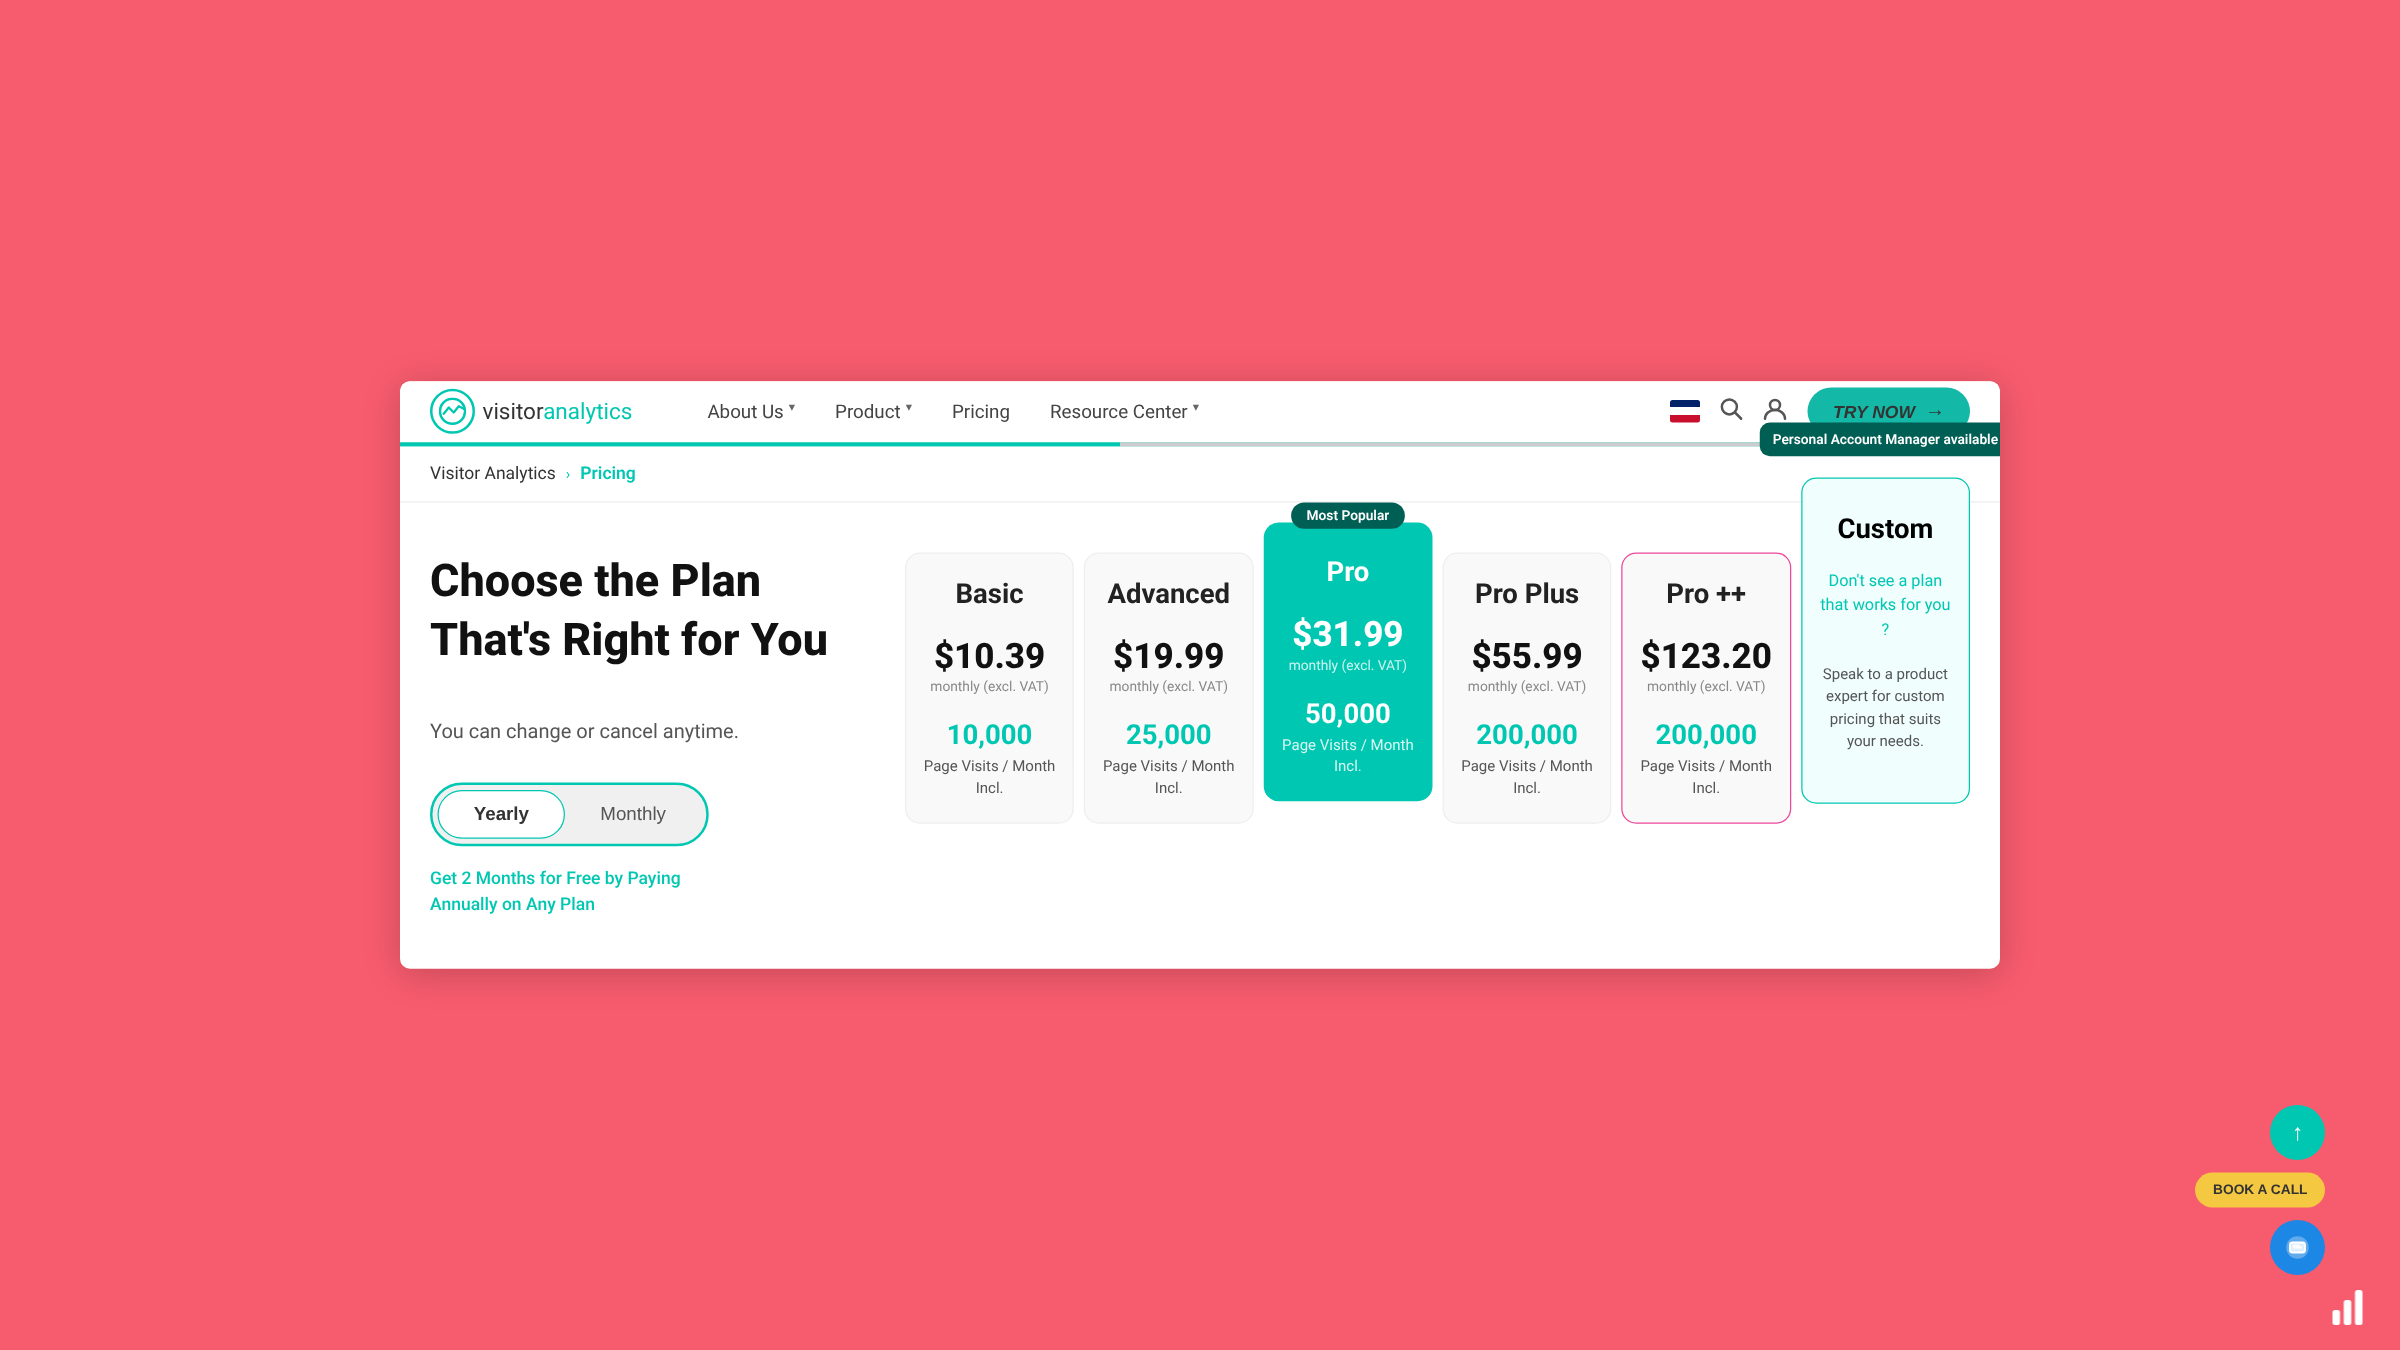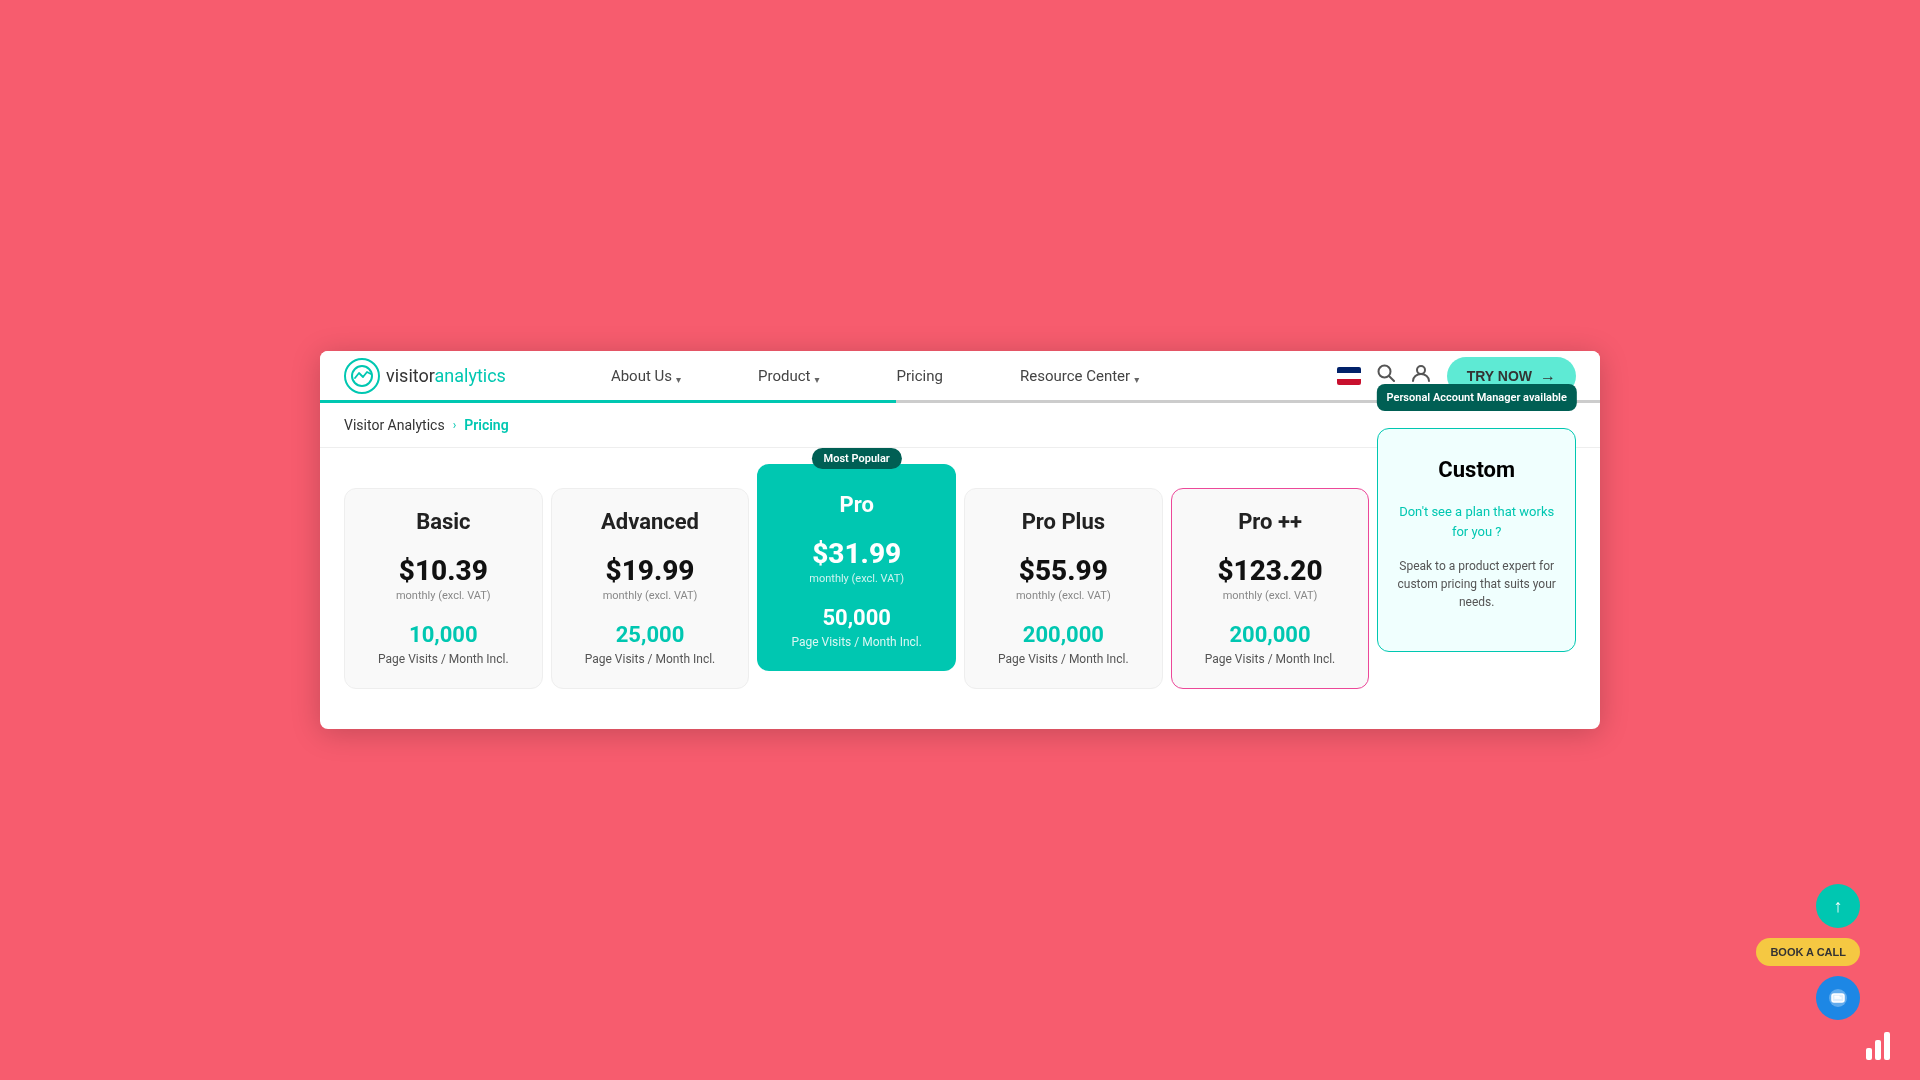--- a/index.html
+++ b/index.html
@@ -78,24 +78,23 @@
       display: flex;
       align-items: center;
       gap: 32px;
       flex: 1;
     }
     .nav-link {
       color: #444;
       font-size: 15px;
       text-decoration: none;
       display: flex;
-      align-items: flex-end;
+      align-items: flex-start;
       gap: 4px;
       cursor: pointer;
-      margin-left: 45px;
     }
     .nav-link .chevron { font-size: 10px; color: #666; }
     .nav-actions {
       display: flex;
       align-items: center;
       gap: 16px;
     }
     .flag-icon {
       width: 24px;
       height: 18px;
@@ -112,31 +111,32 @@
       color: #444;
     }
     .user-icon-btn {
       background: none;
       border: none;
       cursor: pointer;
       font-size: 18px;
       color: #444;
     }
     .try-now-btn {
-      background: #5eead4;
+      background: #14b8a6;
       color: #333;
       border: none;
       border-radius: 24px;
       padding: 10px 20px;
       font-size: 14px;
       font-weight: 600;
       cursor: pointer;
       display: flex;
       align-items: center;
       gap: 8px;
+      font-style: italic;
     }
     .try-now-btn .arrow { font-size: 16px; }
 
     
     .breadcrumb {
       padding: 14px 24px;
       display: flex;
       align-items: center;
       gap: 8px;
       font-size: 14px;
@@ -447,20 +447,34 @@
 
   <div class="breadcrumb">
     <a class="breadcrumb-home">Visitor Analytics</a>
     <span class="breadcrumb-sep">›</span>
     <span class="breadcrumb-current">Pricing</span>
   </div>
 
   <div class="main-content">
     <div class="pricing-layout">
 
+      <div class="left-panel">
+        <h1 class="page-heading">
+          <span>Choose the Plan</span><br>
+          <span>That's Right for You</span>
+        </h1>
+        <p class="subtitle">You can change or cancel anytime.</p>
+
+        <div class="toggle-container">
+          <button class="toggle-btn active">Yearly</button>
+          <button class="toggle-btn inactive">Monthly</button>
+        </div>
+
+        <p class="promo-text">Get 2 Months for Free by Paying Annually on Any Plan</p>
+      </div>
 
       <div class="cards-container">
 
         <div class="plan-card basic">
           <div class="card-inner">
             <div class="plan-name">Basic</div>
             <div class="plan-price">$10.39</div>
             <div class="plan-billing">monthly (excl. VAT)</div>
             <div class="plan-visits">10,000</div>
             <div class="plan-visits-label">Page Visits / Month Incl.</div>

